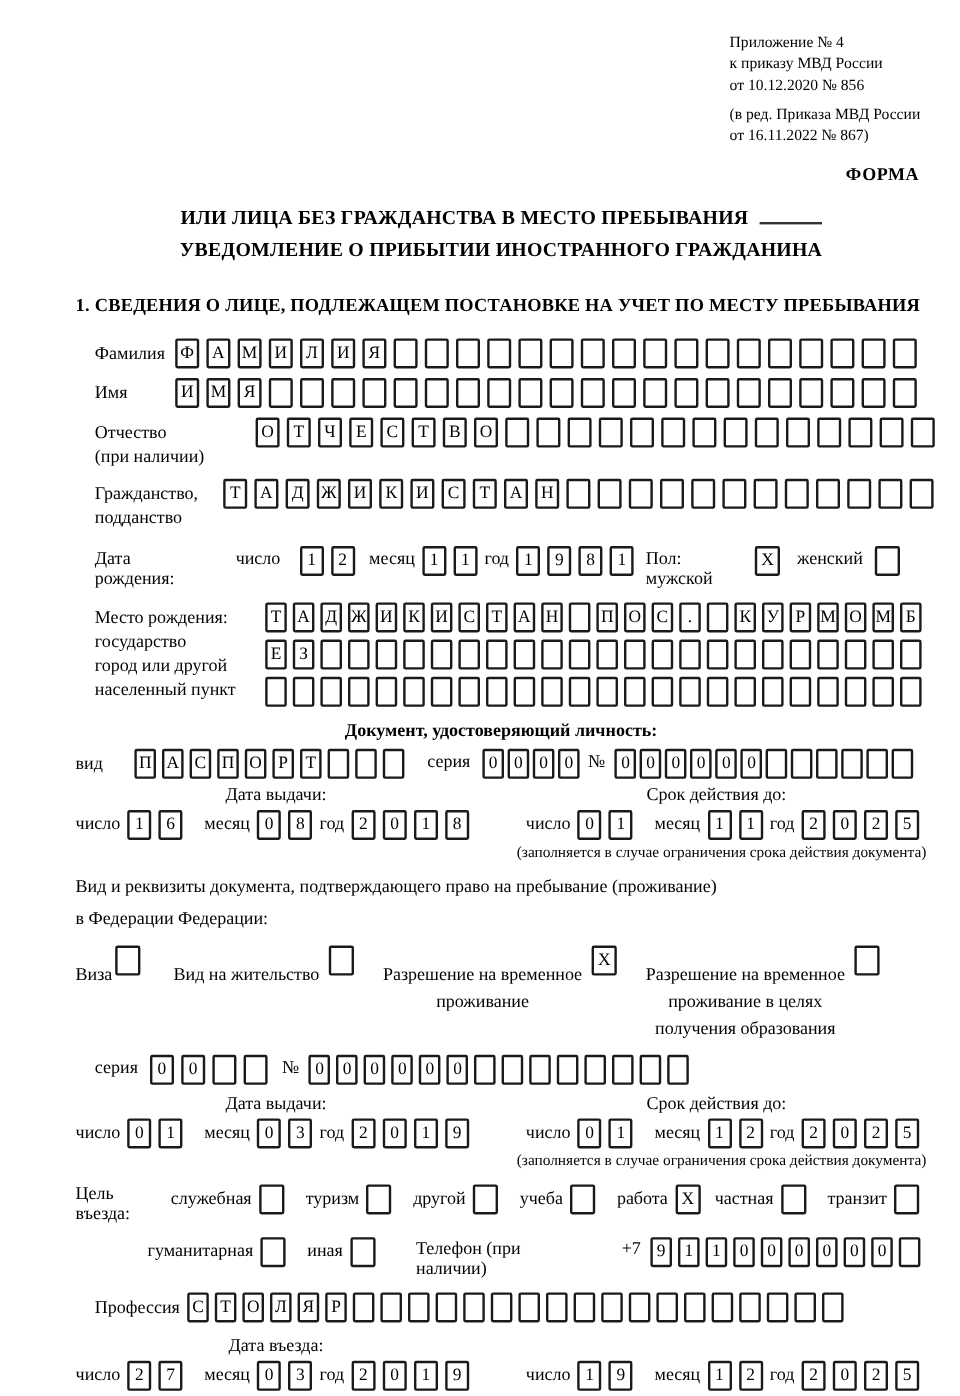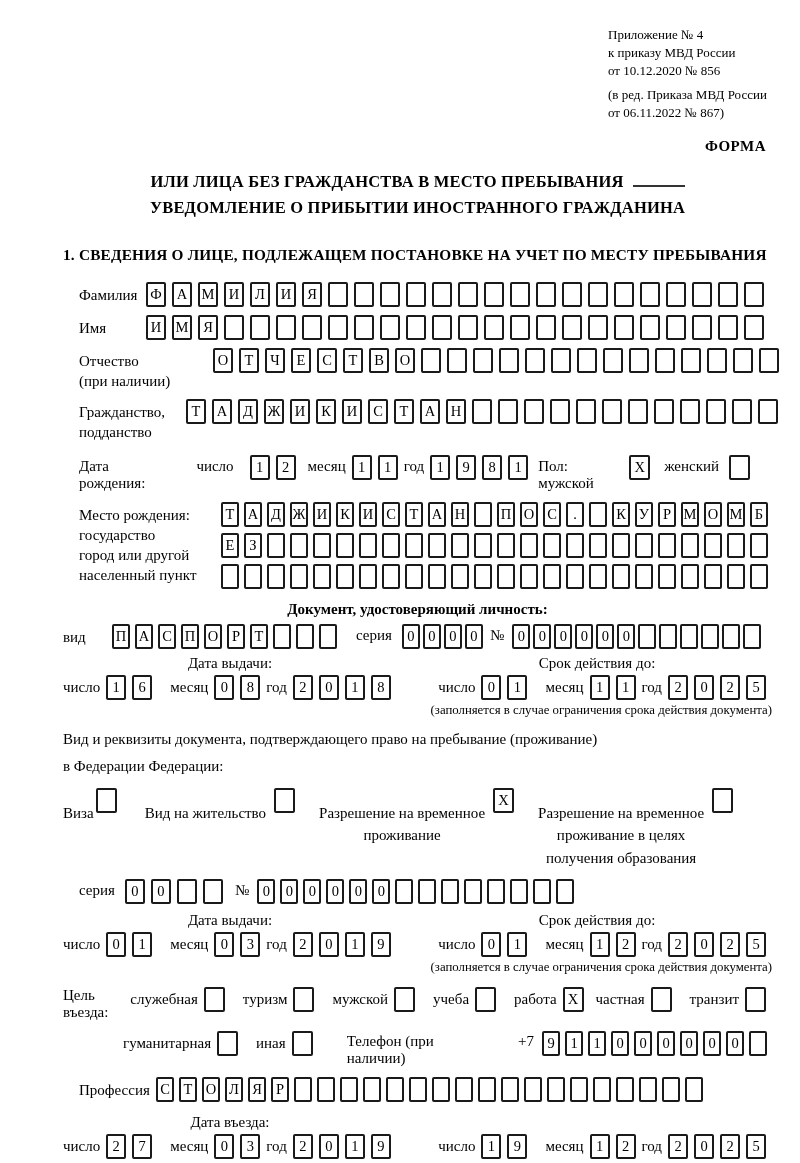--- a/index.html
+++ b/index.html
@@ -55,21 +55,21 @@
 <body>
 
 <div class="page">
 
   <div class="annex">
     <div>Приложение № 4</div>
     <div>к приказу МВД России</div>
     <div>от 10.12.2020 № 856</div>
     <div class="amendment">
       <div>(в ред. Приказа МВД России</div>
-      <div>от 06.11.2022 № 867)</div>
+      <div>от 16.11.2022 № 867)</div>
     </div>
   </div>
   <div class="forma">ФОРМА</div>
 
   <div class="title">
     <div><span>ИЛИ ЛИЦА БЕЗ ГРАЖДАНСТВА В МЕСТО ПРЕБЫВАНИЯ</span><span class="uline"></span></div>
     <div>УВЕДОМЛЕНИЕ О ПРИБЫТИИ ИНОСТРАННОГО ГРАЖДАНИНА</div>
   </div>
 
   <div class="sec-heading">1. СВЕДЕНИЯ О ЛИЦЕ, ПОДЛЕЖАЩЕМ ПОСТАНОВКЕ НА УЧЕТ ПО МЕСТУ ПРЕБЫВАНИЯ</div>
@@ -509,21 +509,21 @@
     <span class="inl" style="margin-right:8px;padding-top:0">Цель въезда:</span>
     <div class="pg">
         <span class="pl">служебная</span>
         <span class="cell cb"></span>
       </div>
     <div class="pg">
         <span class="pl">туризм</span>
         <span class="cell cb"></span>
       </div>
     <div class="pg">
-        <span class="pl">мужской</span>
+        <span class="pl">другой</span>
         <span class="cell cb"></span>
       </div>
     <div class="pg">
         <span class="pl">учеба</span>
         <span class="cell cb"></span>
       </div>
     <div class="pg" style="margin-right:6px">
         <span class="pl">работа</span>
         <span class="cell cb">X</span>
       </div>

